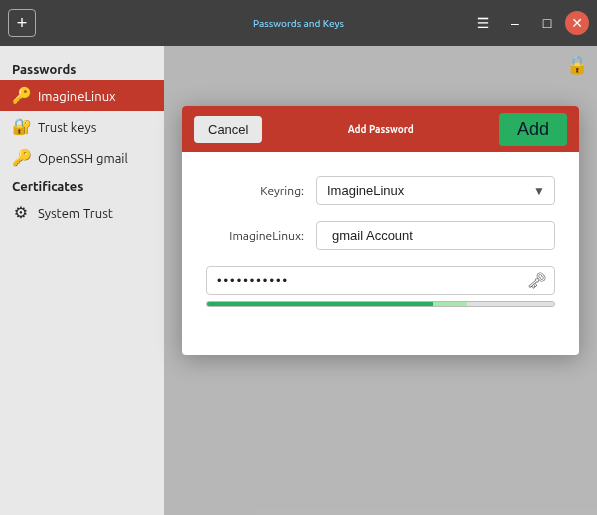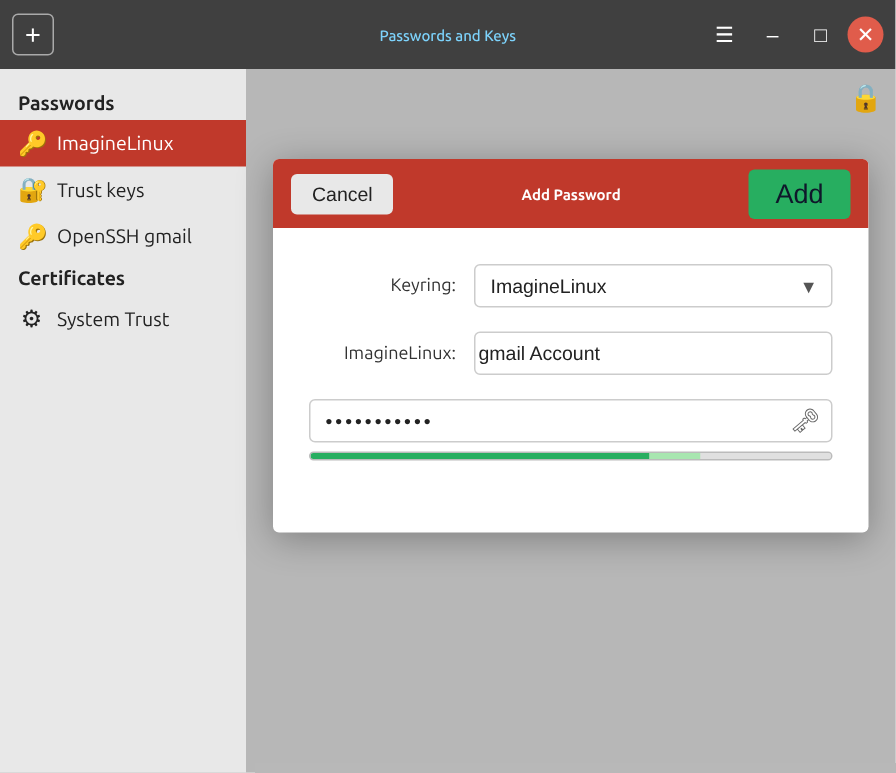--- a/index.html
+++ b/index.html
@@ -224,21 +224,21 @@
       position: absolute;
       right: 10px;
       top: 50%;
       transform: translateY(-50%);
       color: #555;
       pointer-events: none;
       font-size: 12px;
     }
     .text-input {
       width: 100%;
-      padding: 6px 2px;
+      padding: 6px 15px;
       border: 1px solid #ccc;
       border-radius: 4px;
       font-size: 13px;
       color: #222;
       outline: none;
     }
     .password-wrapper {
       position: relative;
       display: flex;
       align-items: center;

